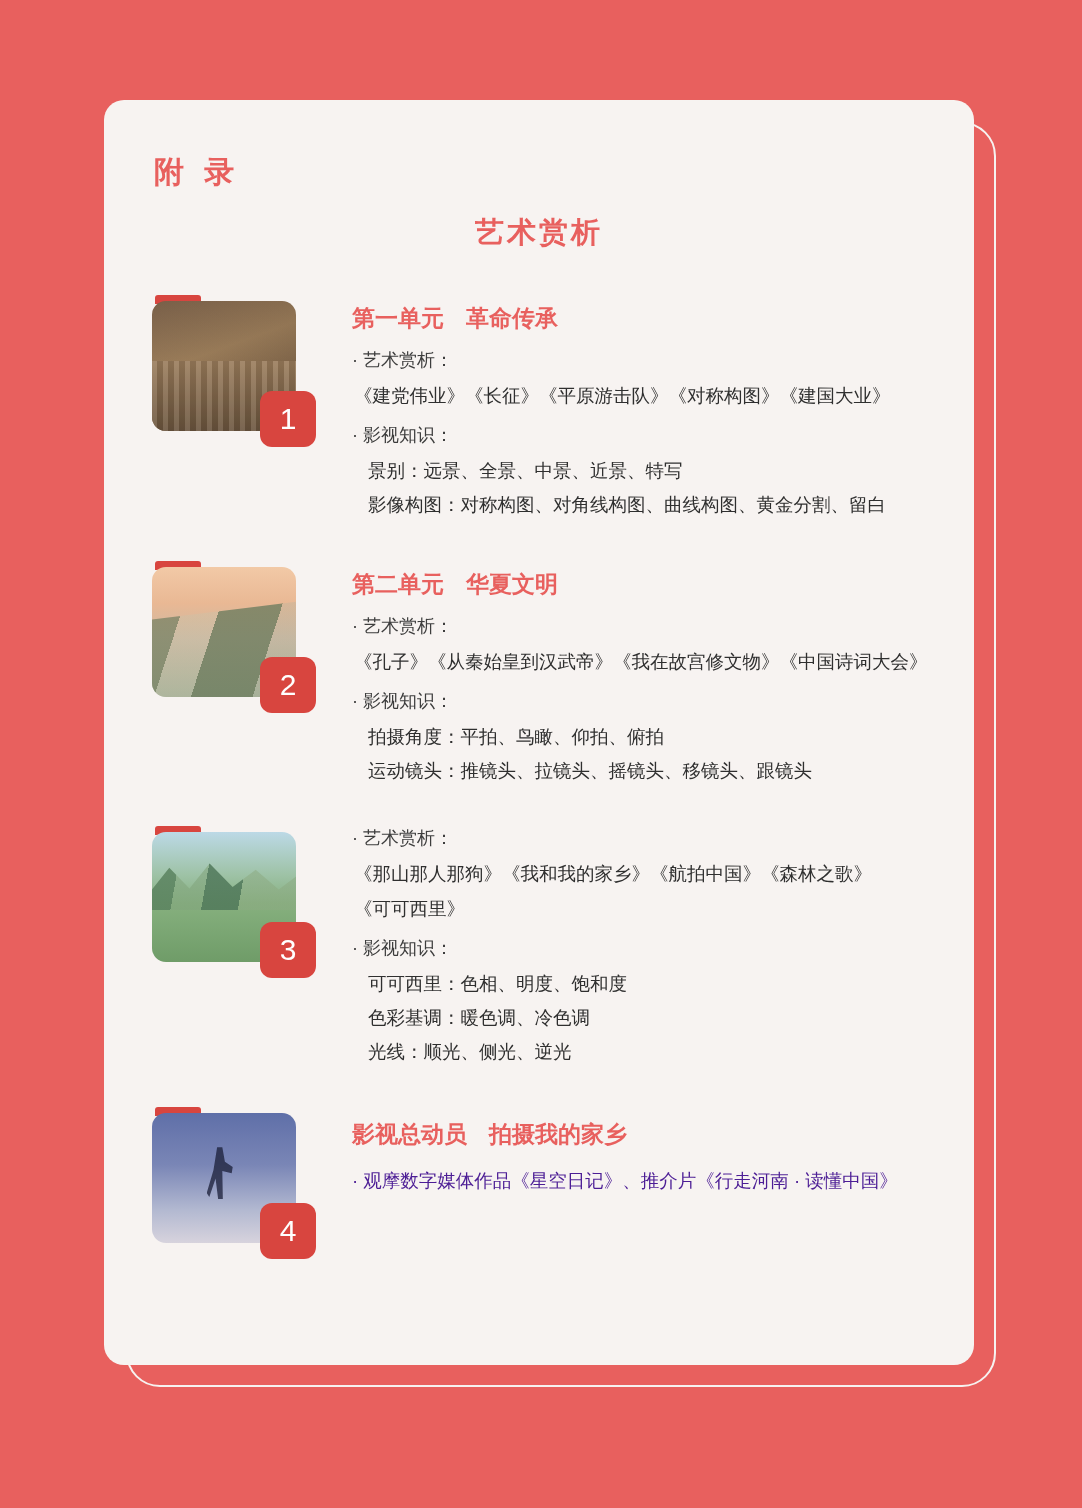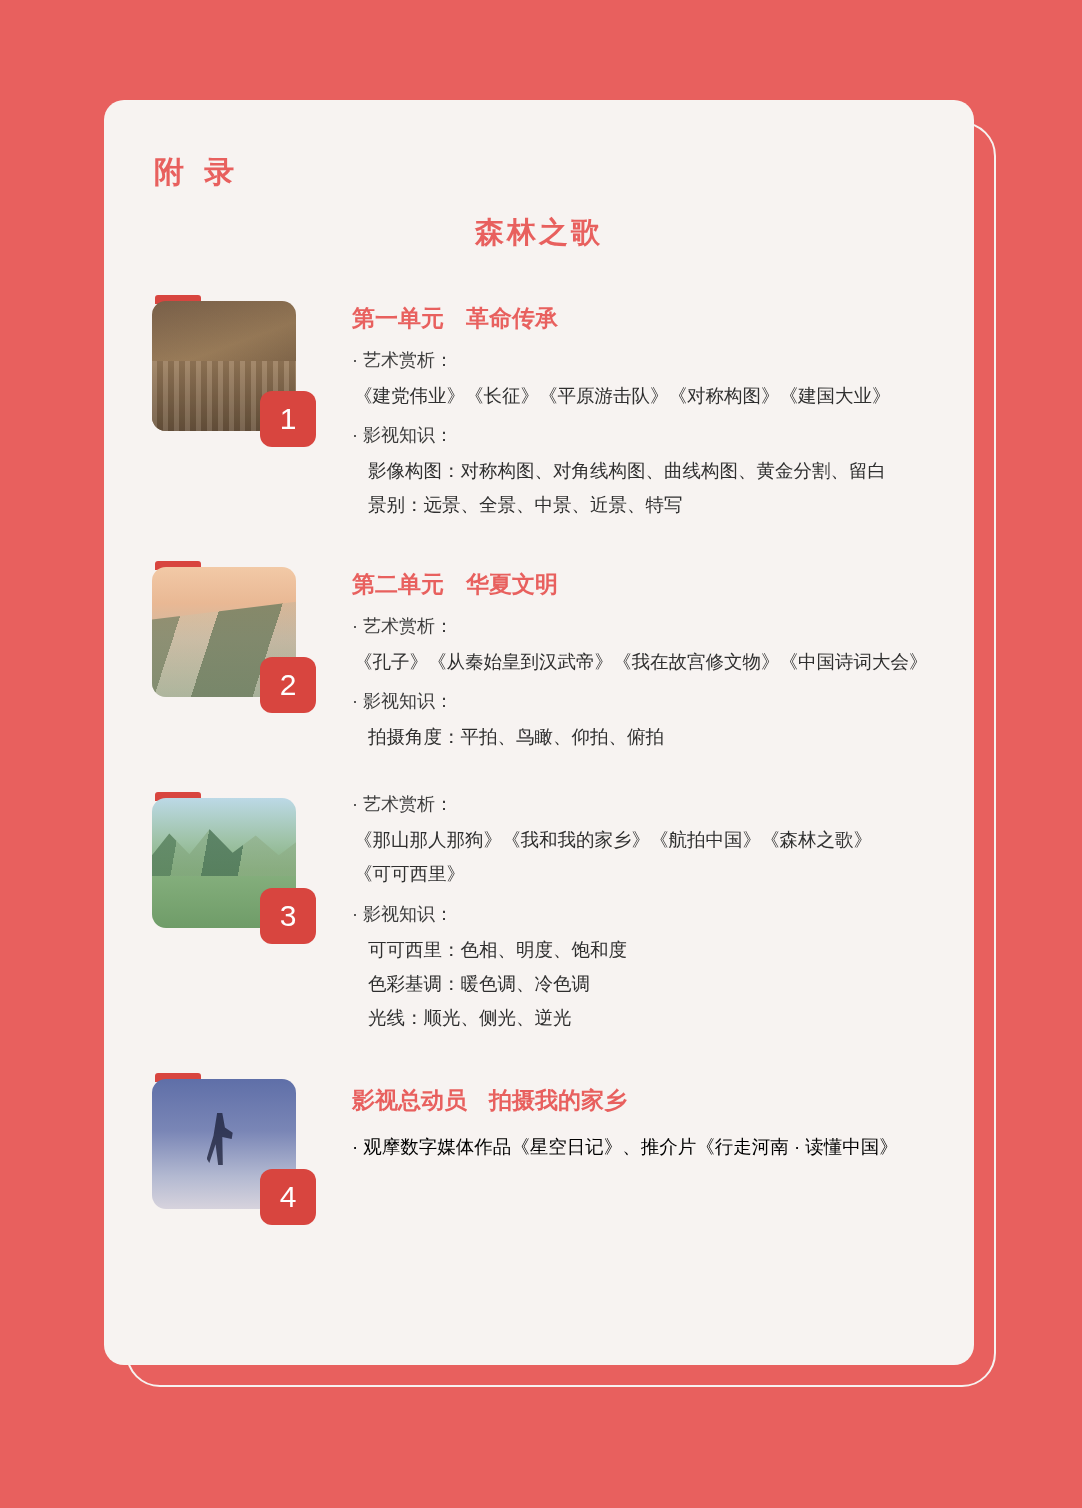--- a/index.html
+++ b/index.html
@@ -182,54 +182,54 @@
     padding-left: 16px;
   }
   .section-line.flush {
     padding-left: 2px;
   }
   .unit4 .unit-body {
     padding-top: 4px;
   }
   .unit4-line {
     font-size: 18.5px;
-    color: #000000;
+    color: #4c1d95;
     line-height: 1.8;
   }
 </style>
 </head>
 <body>
 
 <div class="page-outline"></div>
 
 <div class="page-card">
 
   <div class="appendix-title">附 录</div>
-  <div class="main-title">森林之歌</div>
+  <div class="main-title">艺术赏析</div>
 
   <div class="units">
 
     <div class="unit">
       <div class="thumb-wrap">
         <div class="thumb-tab"></div>
         <div class="thumb t1"></div>
         <div class="thumb-num">1</div>
       </div>
       <div class="unit-body">
         <div class="unit-heading">
           <span>第一单元</span><span class="sep"></span><span>革命传承</span>
         </div>
         <div class="section">
           <div class="section-label">· 艺术赏析：</div>
           <div class="section-line flush">《建党伟业》《长征》《平原游击队》《对称构图》《建国大业》</div>
         </div>
         <div class="section">
           <div class="section-label">· 影视知识：</div>
+          <div class="section-line">景别：远景、全景、中景、近景、特写</div>
           <div class="section-line">影像构图：对称构图、对角线构图、曲线构图、黄金分割、留白</div>
-          <div class="section-line">景别：远景、全景、中景、近景、特写</div>
         </div>
       </div>
     </div>
 
     <div class="unit">
       <div class="thumb-wrap">
         <div class="thumb-tab"></div>
         <div class="thumb t2"></div>
         <div class="thumb-num">2</div>
       </div>
@@ -237,20 +237,21 @@
         <div class="unit-heading">
           <span>第二单元</span><span class="sep"></span><span>华夏文明</span>
         </div>
         <div class="section">
           <div class="section-label">· 艺术赏析：</div>
           <div class="section-line flush">《孔子》《从秦始皇到汉武帝》《我在故宫修文物》《中国诗词大会》</div>
         </div>
         <div class="section">
           <div class="section-label">· 影视知识：</div>
           <div class="section-line">拍摄角度：平拍、鸟瞰、仰拍、俯拍</div>
+          <div class="section-line">运动镜头：推镜头、拉镜头、摇镜头、移镜头、跟镜头</div>
         </div>
       </div>
     </div>
 
     <div class="unit">
       <div class="thumb-wrap">
         <div class="thumb-tab"></div>
         <div class="thumb t3"></div>
         <div class="thumb-num">3</div>
       </div>

